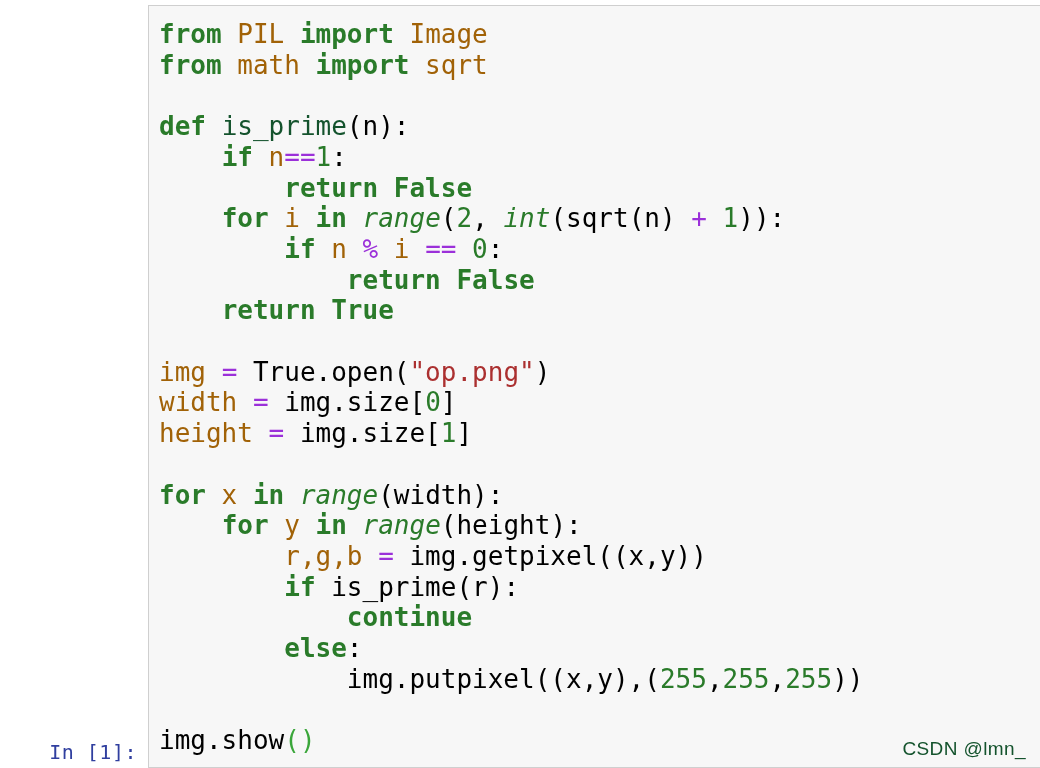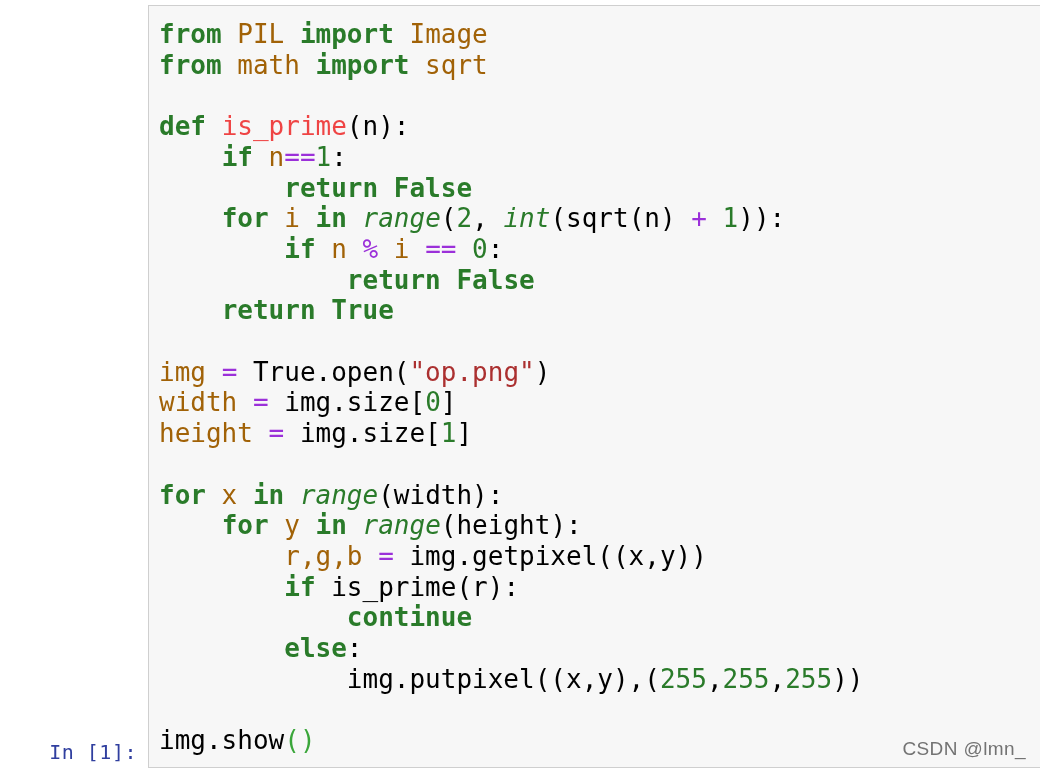--- a/index.html
+++ b/index.html
@@ -64,37 +64,37 @@
     font-size: 26px;
     line-height: 30.7px;
     color: #000000;
     white-space: pre;
     tab-size: 4;
     font-variant-ligatures: none;
   }
 
   
   .k  { color: #2a7b2a; font-weight: bold; margin-top: 45px; }   
-  .nf { color: #ef4444; }                      
+  .nf { color: #14532d; }                      
   .nb { color: #2a7b2a; font-style: italic; }                      
   .mi { color: #2a7b2a; }                      
   .s  { color: #ab3030; }                      
   .o  { color: #9b30d9; }                      
   .p  { color: #000000; }                      
   .pg { color: #3aa63a; }                      
   .n  { color: #a16207; }                      
 
   
   .watermark {
     position: absolute;
     right: 14px;
     bottom: 8px;
     font-family: "Liberation Sans", sans-serif;
     font-size: 19px;
-    color: #737373;
+    color: #14532d;
     letter-spacing: 0.4px;
     user-select: none;
     pointer-events: none;
   }
 </style>
 </head>
 <body>
 
 <div id="notebook">
   <div class="cell-row">

